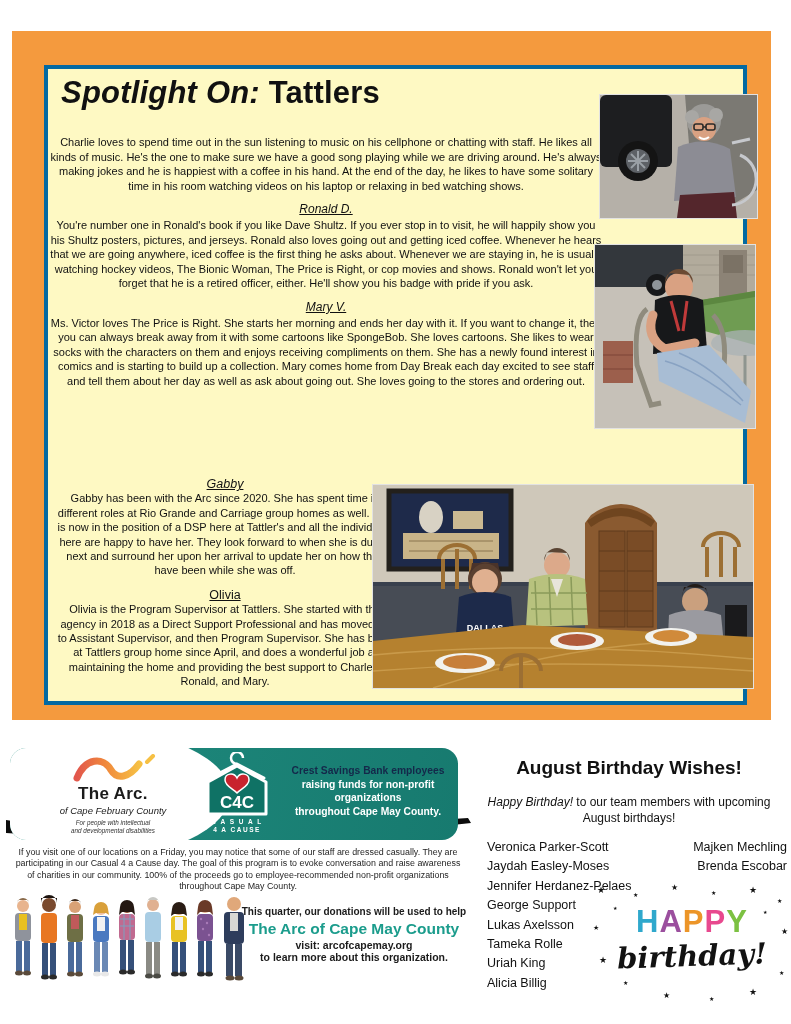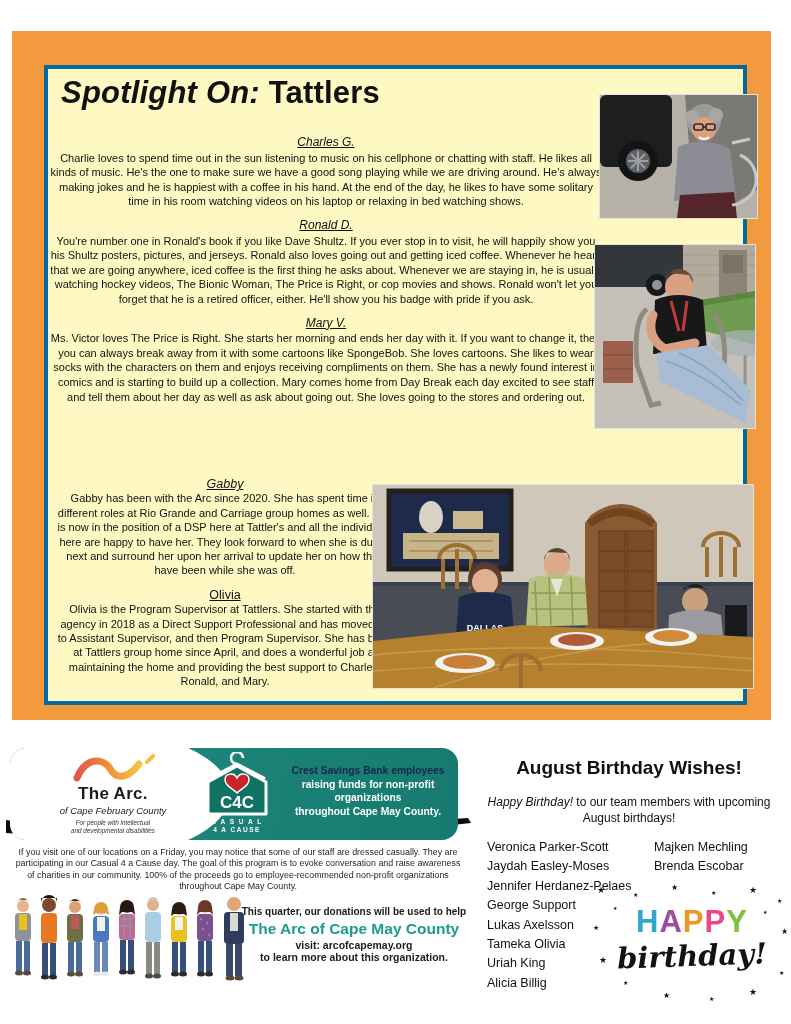--- a/index.html
+++ b/index.html
@@ -54,42 +54,41 @@
   .donation .l2 { font-size:10.5px; font-weight:bold; color:#1b1b1b; margin-top:1px; }
   .donation .l3 { font-size:10.5px; font-weight:bold; color:#1b1b1b; }
 
   
   .bday-title { position:absolute; left:470px; top:757px; width:318px; text-align:center; font-size:19px; font-weight:bold; }
   .bday-intro { position:absolute; left:486px; top:794px; width:286px; text-align:center; font-size:12px; line-height:16px; }
   .bday-intro .em { font-style:italic; }
   .bday-cols { position:absolute; left:487px; top:838px; width:300px; display:flex; }
   .bday-col { font-size:12.5px; line-height:19.4px; }
   .bday-col.c1 { width:167px; }
-  .bday-col.c2 { width:133px; }
+  .bday-col.c2 { width:133px;text-align:right; }
 
   .hb { position:absolute; left:593px; top:884px; width:198px; height:132px; }
   .hb-word1 { position:absolute; left:0; top:22px; width:198px; text-align:center; font-size:31px; font-weight:bold; letter-spacing:1px; line-height:31px; }
   .hb-word2 { position:absolute; left:0; top:55px; width:198px; text-align:center; font-family:"DejaVu Serif", serif; font-style:italic; font-weight:bold; font-size:29px; color:#121212; transform:rotate(-2deg); }
   .hb-star { position:absolute; line-height:1; }
 </style>
 </head>
 <body>
 
 <div class="page">
 
   <div class="orange-frame"></div>
 
   <div class="content-box">
     <div class="title">
       <span class="em">Spotlight On:</span>
       <span>Tattlers</span>
     </div>
 
     <div class="center-col">
-      <div class="sec-head">Charles G.</div>
       <div class="sec-body">Charlie loves to spend time out in the sun listening to music on his cellphone or chatting with staff. He likes all kinds of music. He's the one to make sure we have a good song playing while we are driving around. He's always making jokes and he is happiest with a coffee in his hand.  At the end of the day, he likes to have some solitary time in his room watching videos on his laptop or relaxing in bed watching shows.</div>
       <div class="sec-head">Ronald D.</div>
       <div class="sec-body">You're number one in Ronald's book if you like Dave Shultz. If you ever stop in to visit, he will happily show you his Shultz posters, pictures, and jerseys. Ronald also loves going out and getting iced coffee. Whenever he hears that we are going anywhere, iced coffee is the first thing he asks about. Whenever we are staying in, he is usually watching hockey videos, The Bionic Woman, The Price is Right, or cop movies and shows. Ronald won't let you forget that he is a retired officer, either. He'll show you his badge with pride if you ask.</div>
       <div class="sec-head">Mary V.</div>
       <div class="sec-body">Ms. Victor loves The Price is Right. She starts her morning and ends her day with it. If you want to change it, then you can always break away from it with some cartoons like SpongeBob. She loves cartoons. She likes to wear socks with the characters on them and enjoys receiving compliments on them. She has a newly found interest in comics and is starting to build up a collection. Mary comes home from Day Break each day excited to see staff and tell them about her day as well as ask about going out. She loves going to the stores and ordering out.</div>
     </div>
 
     <div class="left-col">
       <div class="staff-head it">Gabby</div>
       <div class="staff-body">Gabby has been with the Arc since 2020. She has spent time in different roles at Rio Grande and Carriage group homes as well. She is now in the position of a DSP here at Tattler's and all the individuals here are happy to have her. They look forward to when she is due in next and surround her upon her arrival to update her on how they have been while she was off.</div>
@@ -400,21 +399,21 @@
   <div class="bday-intro">
     <span class="em">Happy Birthday!</span><span> to our team members with upcoming August birthdays!</span>
   </div>
   <div class="bday-cols">
     <div class="bday-col c1">
       <div>Veronica Parker-Scott</div>
       <div>Jaydah Easley-Moses</div>
       <div>Jennifer Herdanez-Pelaes</div>
       <div>George Support</div>
       <div>Lukas Axelsson</div>
-      <div>Tameka Olivia</div>
+      <div>Tameka Rolle</div>
       <div>Uriah King</div>
       <div>Alicia Billig</div>
     </div>
     <div class="bday-col c2">
       <div>Majken Mechling</div>
       <div>Brenda Escobar</div>
     </div>
   </div>
 
   <div class="hb">

